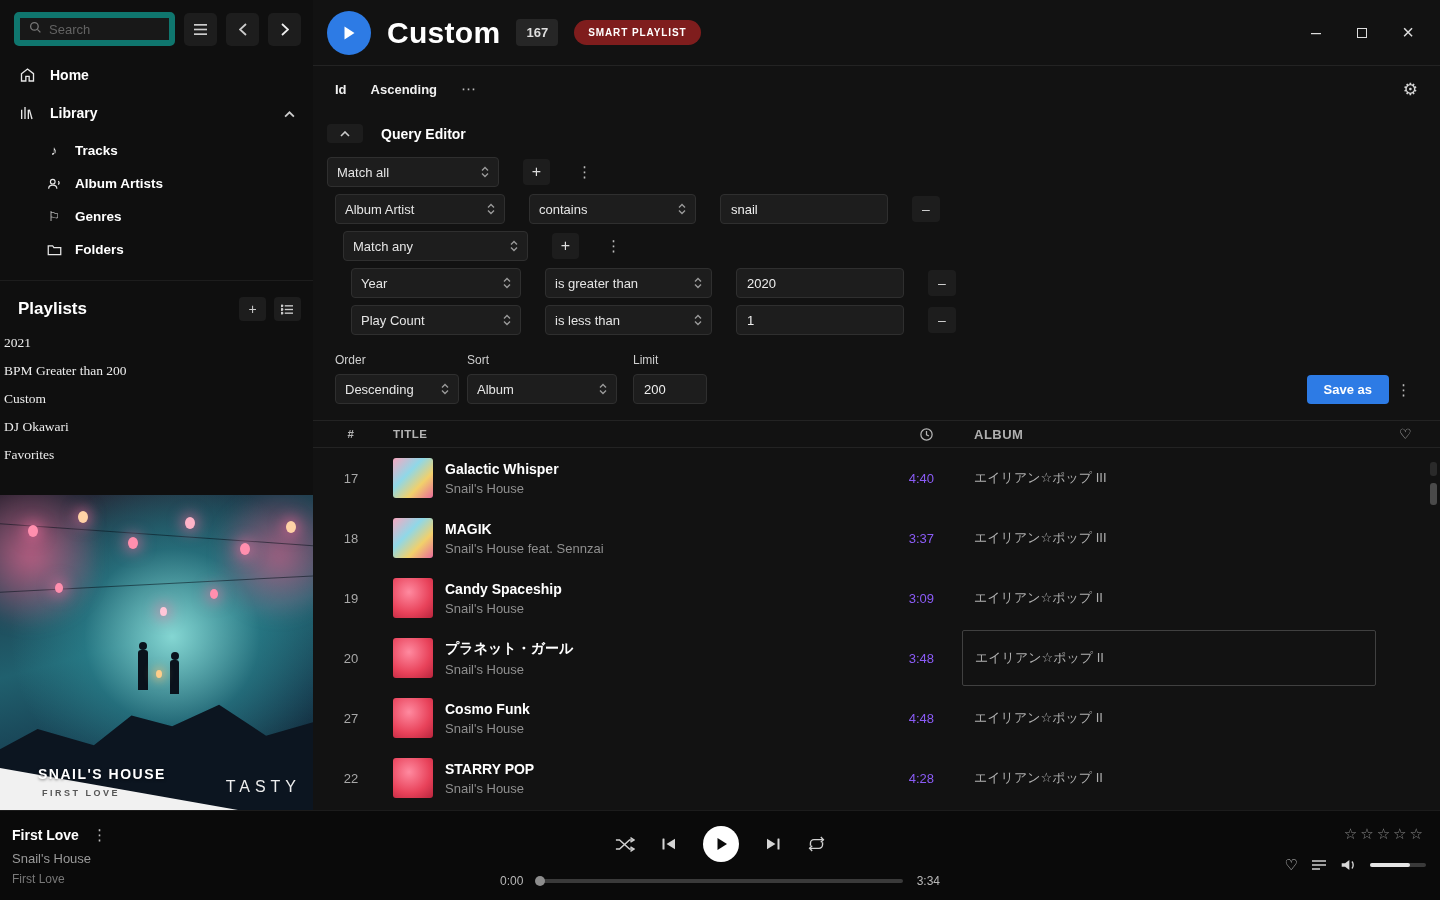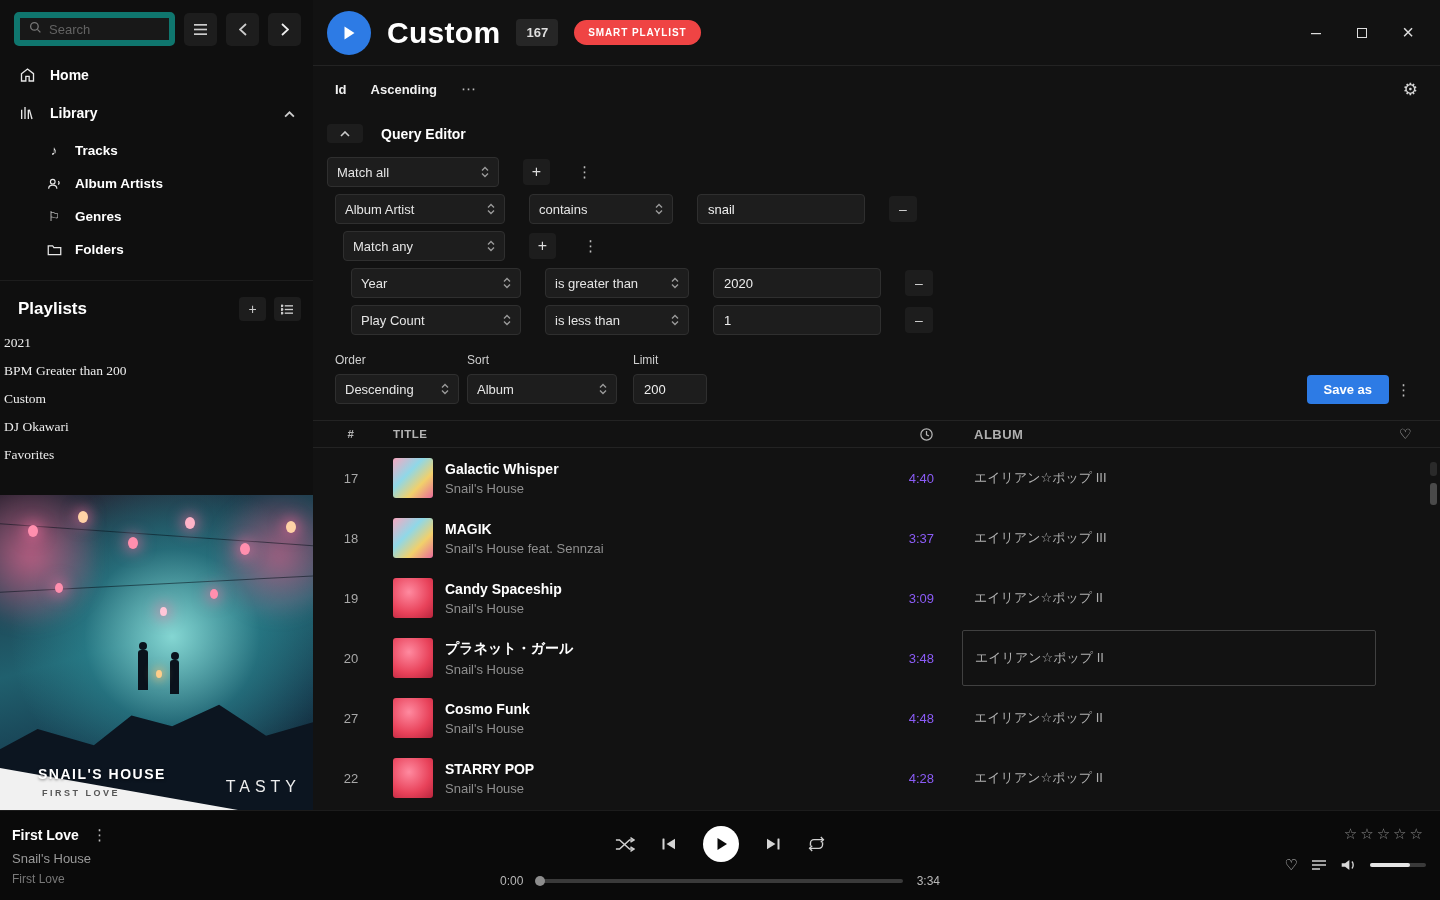--- a/index.html
+++ b/index.html
@@ -70,21 +70,21 @@
 
   
   .main { flex:1; position:relative; overflow:hidden; }
   .page-header { height:66px; display:flex; align-items:center; gap:16px; padding:0 16px 0 14px;
     border-bottom:1px solid #232323; }
   .play-circle { width:44px; height:44px; border-radius:50%; background:#2d7be5; border:none;
     display:flex; align-items:center; justify-content:center; cursor:pointer; flex-shrink:0; }
   .page-title { font-size:30px; font-weight:800; letter-spacing:.3px; }
   .count-badge { background:#262626; border-radius:4px; padding:6px 10px; font-size:13px;
     font-weight:700; color:#ddd; }
-  .smart-pill { background:#ef4444; border-radius:13px; padding:7px 14px; font-size:10px;
+  .smart-pill { background:#7f1d1d; border-radius:13px; padding:7px 14px; font-size:10px;
     font-weight:800; letter-spacing:.9px; }
   .window-controls { margin-left:auto; display:flex; align-items:center; gap:30px; padding-right:8px; color:#ddd; }
   .wc-btn { background:none; border:none; color:#ddd; font-size:18px; cursor:pointer;
     display:flex; align-items:center; justify-content:center; width:16px; height:16px; }
   .wc-square { width:10px; height:10px; border:1.5px solid #ddd; display:inline-block; }
 
   .sort-row { display:flex; align-items:center; gap:24px; height:46px; padding:0 22px 0 22px; }
   .sort-row .lbl { font-size:13px; font-weight:700; color:#f0f0f0; cursor:pointer; }
   .dots-h { color:#bbb; font-size:15px; cursor:pointer; background:none; border:none; }
   .gear { margin-left:auto; font-size:17px; color:#d5d5d5; cursor:pointer; background:none; border:none; }
@@ -92,21 +92,21 @@
   .query-editor { padding:4px 14px 0 14px; }
   .qe-header { display:flex; align-items:center; gap:18px; margin:8px 0 14px 0; }
   .collapse-btn { width:36px; height:19px; background:#1d1d1d; border:none; border-radius:4px;
     display:flex; align-items:center; justify-content:center; cursor:pointer; }
   .qe-title { font-size:14px; font-weight:700; }
   .qe-row { display:flex; gap:24px; margin-bottom:7px; align-items:center; }
   .ind-1 { margin-left:8px; } .ind-2 { margin-left:16px; } .ind-3 { margin-left:24px; }
   .select { height:30px; background:#1d1d1d; border:1px solid #2f2f2f; border-radius:4px;
     display:flex; align-items:center; justify-content:space-between; padding:0 9px;
     font-size:13px; color:#e5e5e5; cursor:pointer; }
-  .w-match { width:172px; } .w-field { width:170px; } .w-op { width:144px; }
+  .w-match { width:172px; } .w-field { width:170px; } .w-op { width:167px; }
   .text-input { height:30px; background:#1d1d1d; border:1px solid #2f2f2f; border-radius:4px;
     padding:0 10px; font-size:13px; color:#eee; width:168px; font-family:inherit; outline:none; }
   .plus-btn { width:27px; height:26px; background:#1d1d1d; border:none; border-radius:4px;
     color:#ddd; font-size:16px; cursor:pointer; }
   .dots-v { background:none; border:none; color:#bbb; font-size:15px; cursor:pointer; padding:0 3px; }
   .minus-btn { width:28px; height:26px; background:#1d1d1d; border:none; border-radius:4px;
     color:#ccc; font-size:14px; cursor:pointer; }
   .sort-section { display:flex; gap:8px; margin-top:18px; align-items:flex-end; padding-right:12px; }
   .field-group { display:flex; flex-direction:column; gap:7px; }
   .field-group label { font-size:12px; color:#cfcfcf; }
@@ -364,21 +364,21 @@
           <svg width="8" height="12" viewBox="0 0 8 12" fill="none" stroke="#9a9a9a" stroke-width="1.4">
               <polyline points="1,4.5 4,1.5 7,4.5"></polyline>
               <polyline points="1,7.5 4,10.5 7,7.5"></polyline>
             </svg>
         </div>
         <input class="text-input" value="snail" style="">
         <button class="minus-btn">–</button>
       </div>
 
       <div class="qe-row ind-2">
-        <div class="select w-match" style="width:162px">
+        <div class="select w-match" style="width:185px">
           <span>Match any</span>
           <svg width="8" height="12" viewBox="0 0 8 12" fill="none" stroke="#9a9a9a" stroke-width="1.4">
               <polyline points="1,4.5 4,1.5 7,4.5"></polyline>
               <polyline points="1,7.5 4,10.5 7,7.5"></polyline>
             </svg>
         </div>
         <button class="plus-btn">+</button>
         <button class="dots-v">⋮</button>
       </div>
 

